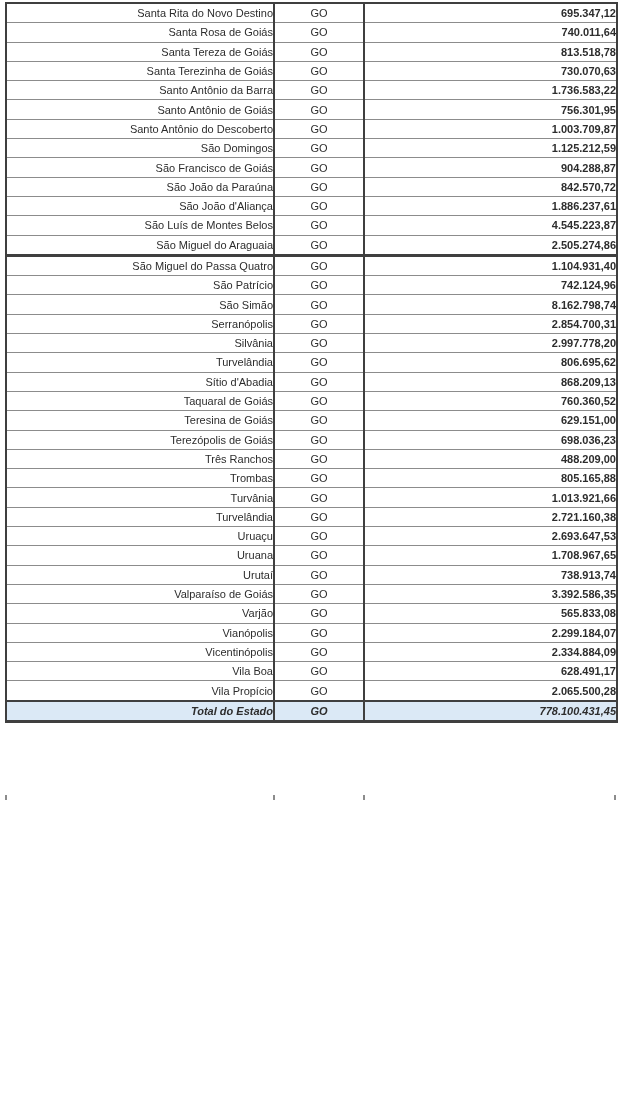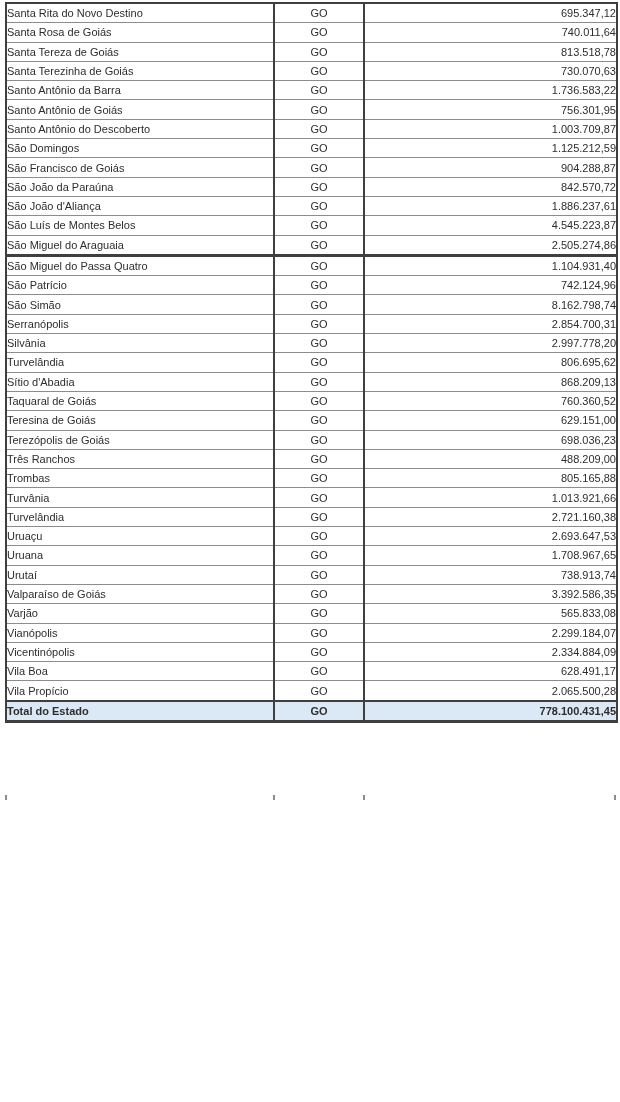--- a/index.html
+++ b/index.html
@@ -31,37 +31,39 @@
     font-size: 11px;
     line-height: 18px;
     color: var(--text, #2d2d2d);
     border-top: 1px solid var(--grid-line, #8c8c8c);
     overflow: hidden;
     white-space: nowrap;
   }
   td.c-name {
     border-right: 2px solid var(--border-dark, #3f3f3f);
     padding-left: 8px;
-    text-align: left;
+    text-align: right;
   }
   td.c-uf {
     border-right: 2px solid var(--border-dark, #3f3f3f);
     text-align: center;
   }
   td.c-val {
     text-align: right;
     padding-right: 5px;
+    font-weight: bold;
   }
   tr.section-end td {
     border-bottom: 3px solid var(--border-dark, #3f3f3f);
   }
   tr.total-row td {
     border-top: 2px solid var(--border-dark, #3f3f3f);
     background: var(--total-row-bg, #dbe9f6);
     font-weight: bold;
+    font-style: italic;
   }
   .stubs {
     position: absolute;
     left: 5px;
     top: 795px;
     width: 611px;
     height: 6px;
     pointer-events: none;
   }
   .stubs span {

